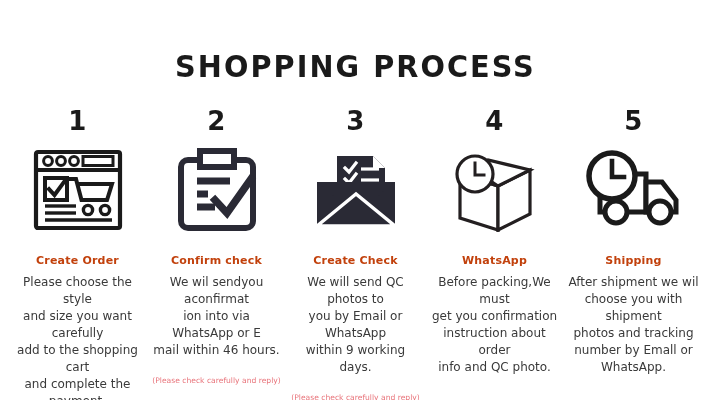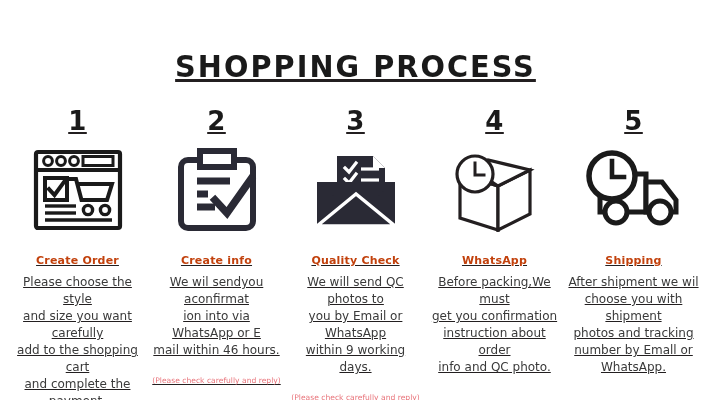--- a/index.html
+++ b/index.html
@@ -14,21 +14,20 @@
     font-family: "DejaVu Sans", sans-serif;
     color: #231f20;
     position: relative;
   }
   .page {
     width: 711px;
     height: 400px;
     position: relative;
     background: #ffffff;
     box-sizing: border-box;
-    text-decoration: underline;
   }
   .title {
     text-align: center;
     font-family: "DejaVu Sans", sans-serif;
     font-weight: 700;
     font-size: 31px;
     letter-spacing: 2.0px;
     color: #1a1a1a;
     margin: 0;
     padding-top: 48px;
@@ -148,21 +147,21 @@
       <div class="icon-wrap">
         <svg width="84" height="84" viewBox="0 0 84 84" fill="none">
           <rect x="6" y="12" width="72" height="68" rx="7" stroke="#2a2a35" stroke-width="6"></rect>
           <rect x="25" y="3" width="34" height="16" stroke="#2a2a35" stroke-width="6" fill="#ffffff"></rect>
           <line x1="22" y1="33" x2="55" y2="33" stroke="#2a2a35" stroke-width="7"></line>
           <line x1="22" y1="46" x2="33" y2="46" stroke="#2a2a35" stroke-width="7"></line>
           <line x1="22" y1="59" x2="40" y2="59" stroke="#2a2a35" stroke-width="7"></line>
           <path d="M40 52 L52 65 L76 31" stroke="#2a2a35" stroke-width="7.5" fill="none" stroke-linecap="square"></path>
         </svg>
       </div>
-      <div class="step-heading">Create info</div>
+      <div class="step-heading">Confirm check</div>
       <div class="step-body">We wil sendyou aconfirmat
 ion into via WhatsApp or E
 mail within 46 hours.</div>
       <div class="step-note" style="color:#e8737a">(Please check carefully and reply)</div>
     </div>
 
     <div class="step">
       <div class="step-number">3</div>
       <div class="icon-wrap">
         <svg width="86" height="84" viewBox="0 0 86 84" fill="none">
@@ -172,21 +171,21 @@
           <path d="M32 31 l4 4 l7 -9" stroke="#ffffff" stroke-width="3.2" fill="none" stroke-linecap="square"></path>
           <path d="M32 42 l4 4 l7 -9" stroke="#ffffff" stroke-width="3.2" fill="none" stroke-linecap="square"></path>
           <line x1="48" y1="21" x2="66" y2="21" stroke="#ffffff" stroke-width="3.2"></line>
           <line x1="48" y1="32" x2="66" y2="32" stroke="#ffffff" stroke-width="3.2"></line>
           <line x1="48" y1="43" x2="66" y2="43" stroke="#ffffff" stroke-width="3.2"></line>
           <path d="M4 34 L24 34 L24 52 L72 52 L72 34 L82 34 L82 78 L4 78 Z" fill="#2a2a35"></path>
           <path d="M4 34 L43 66 L82 34" fill="#2a2a35"></path>
           <path d="M4 78 L43 46 L82 78 Z" fill="#2a2a35" stroke="#ffffff" stroke-width="3.4" stroke-linejoin="miter"></path>
         </svg>
       </div>
-      <div class="step-heading">Quality Check</div>
+      <div class="step-heading">Create Check</div>
       <div class="step-body">We will send QC photos to
 you by Email or WhatsApp
 within 9 working days.</div>
       <div class="step-note" style="color:#e8737a">(Please check carefully and reply)</div>
     </div>
 
     <div class="step">
       <div class="step-number">4</div>
       <div class="icon-wrap">
         <svg width="90" height="84" viewBox="0 0 90 84" fill="none">

